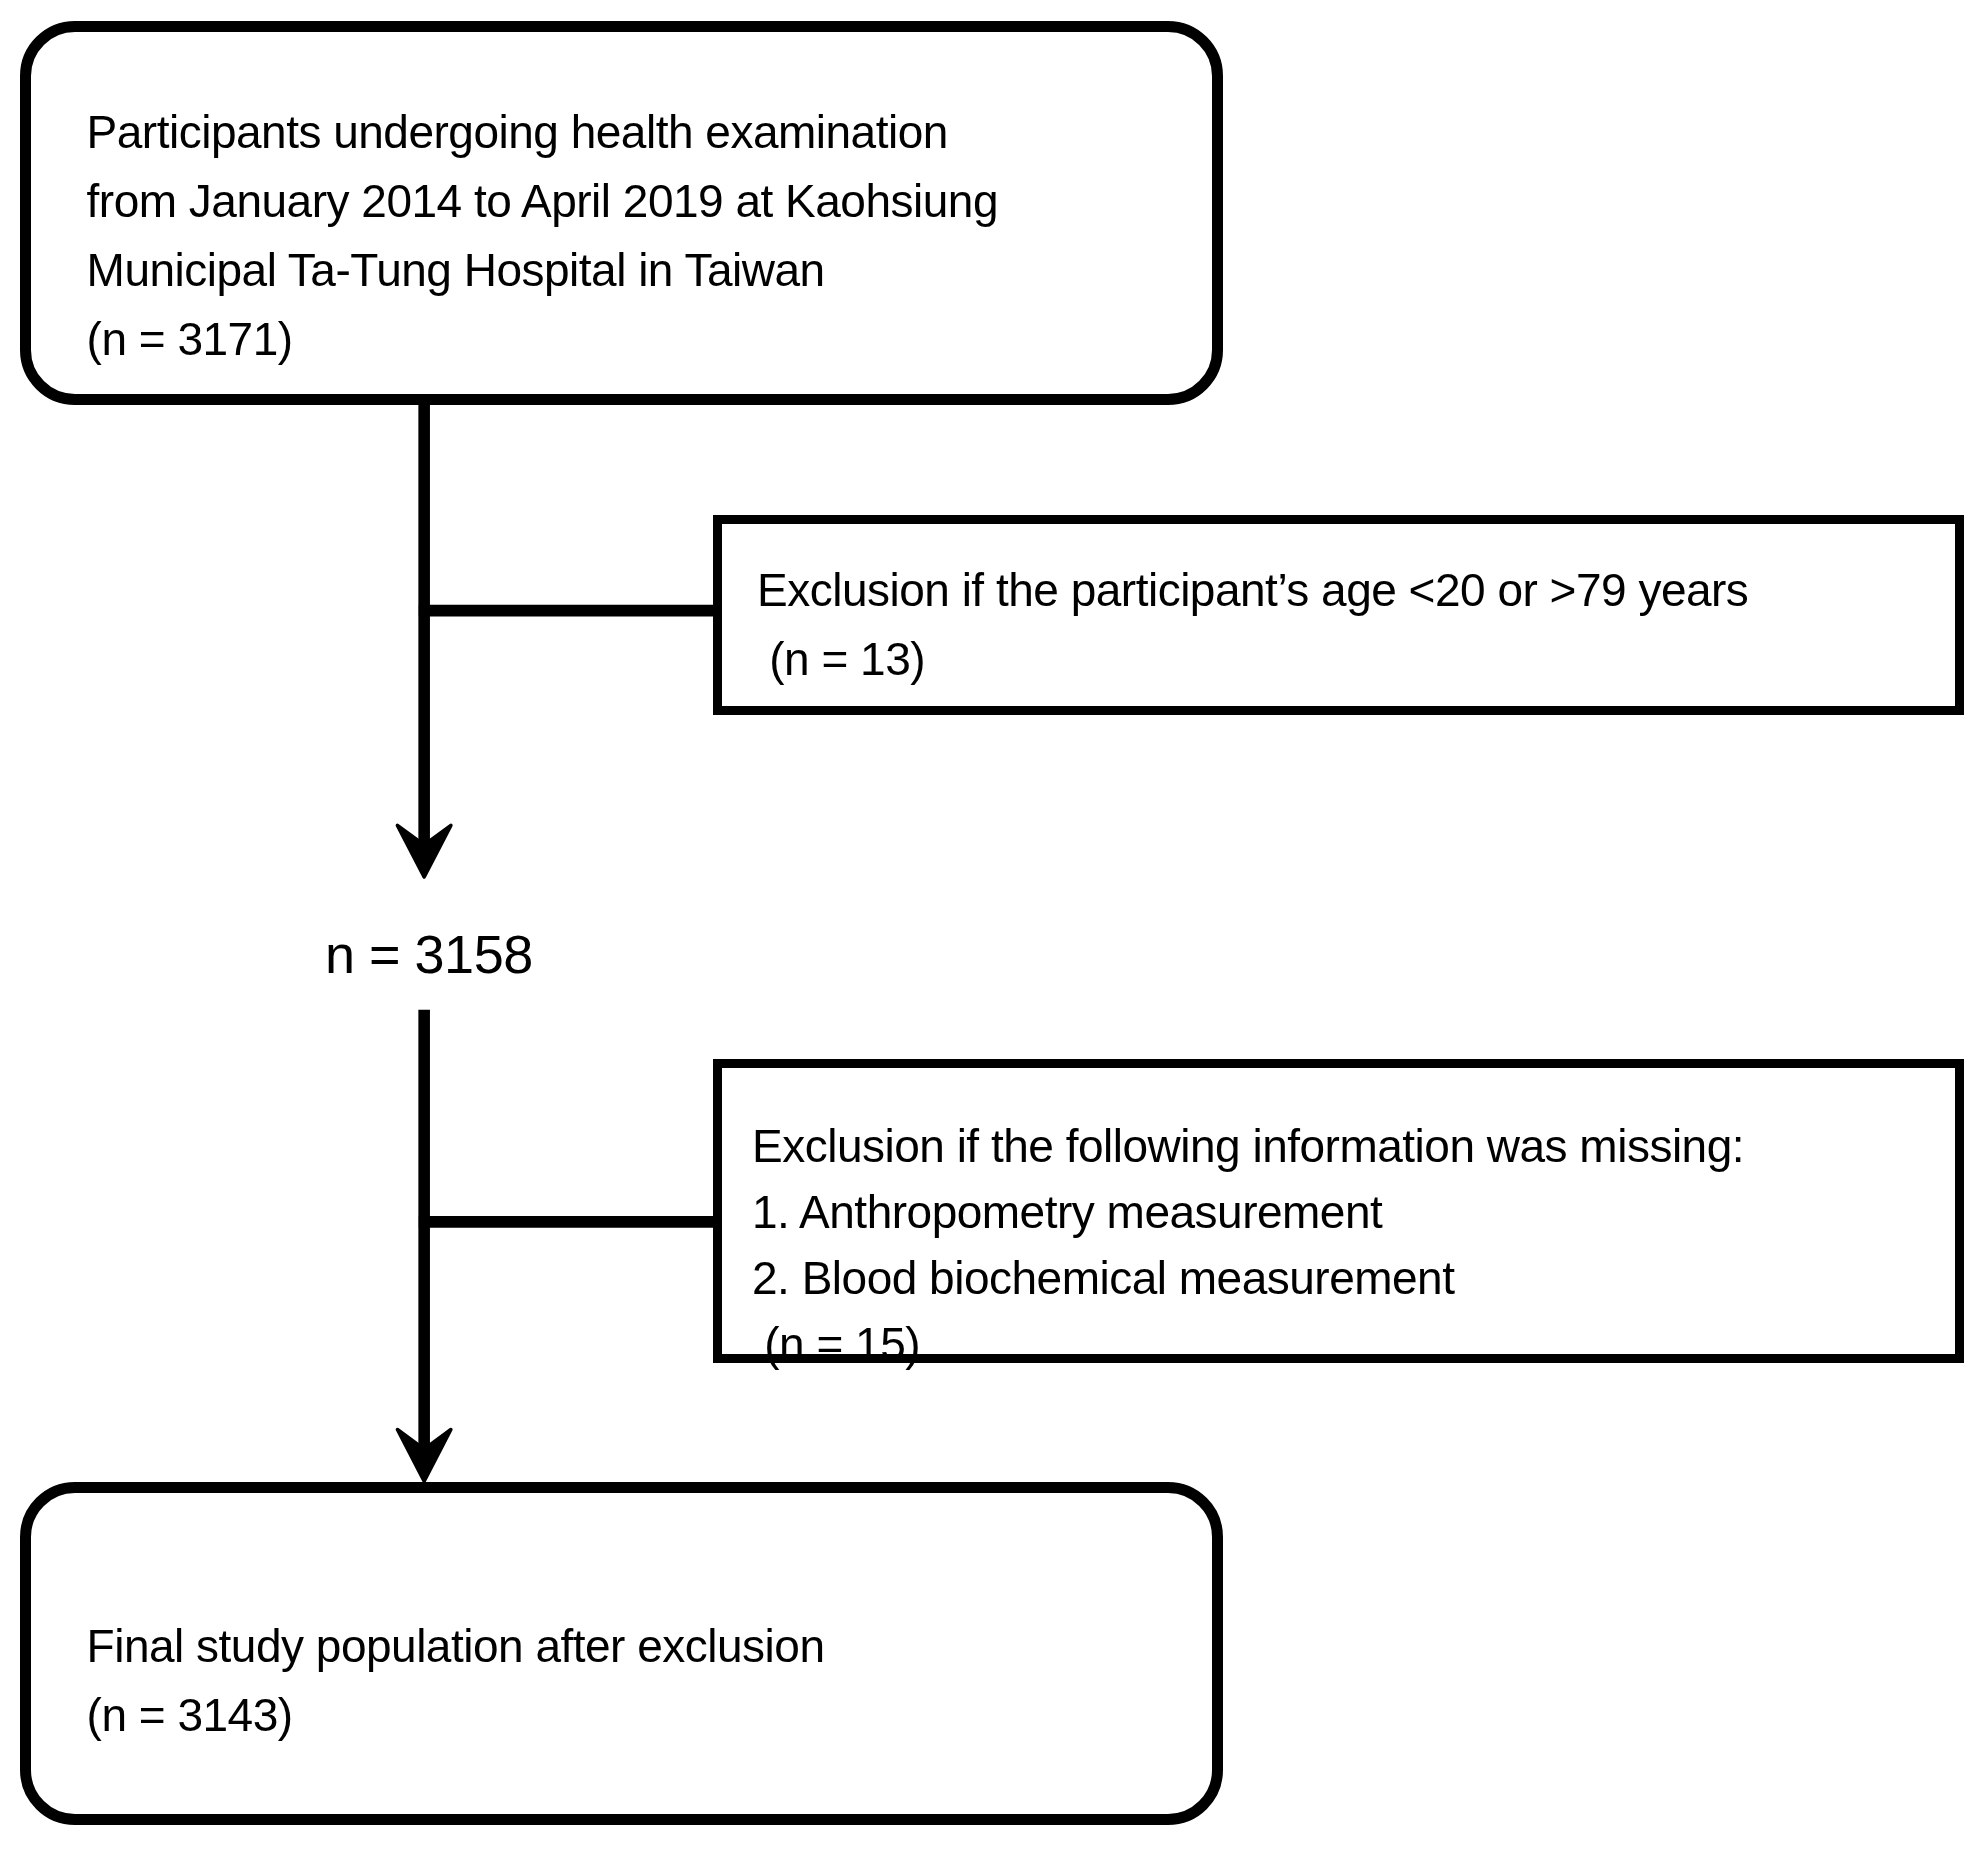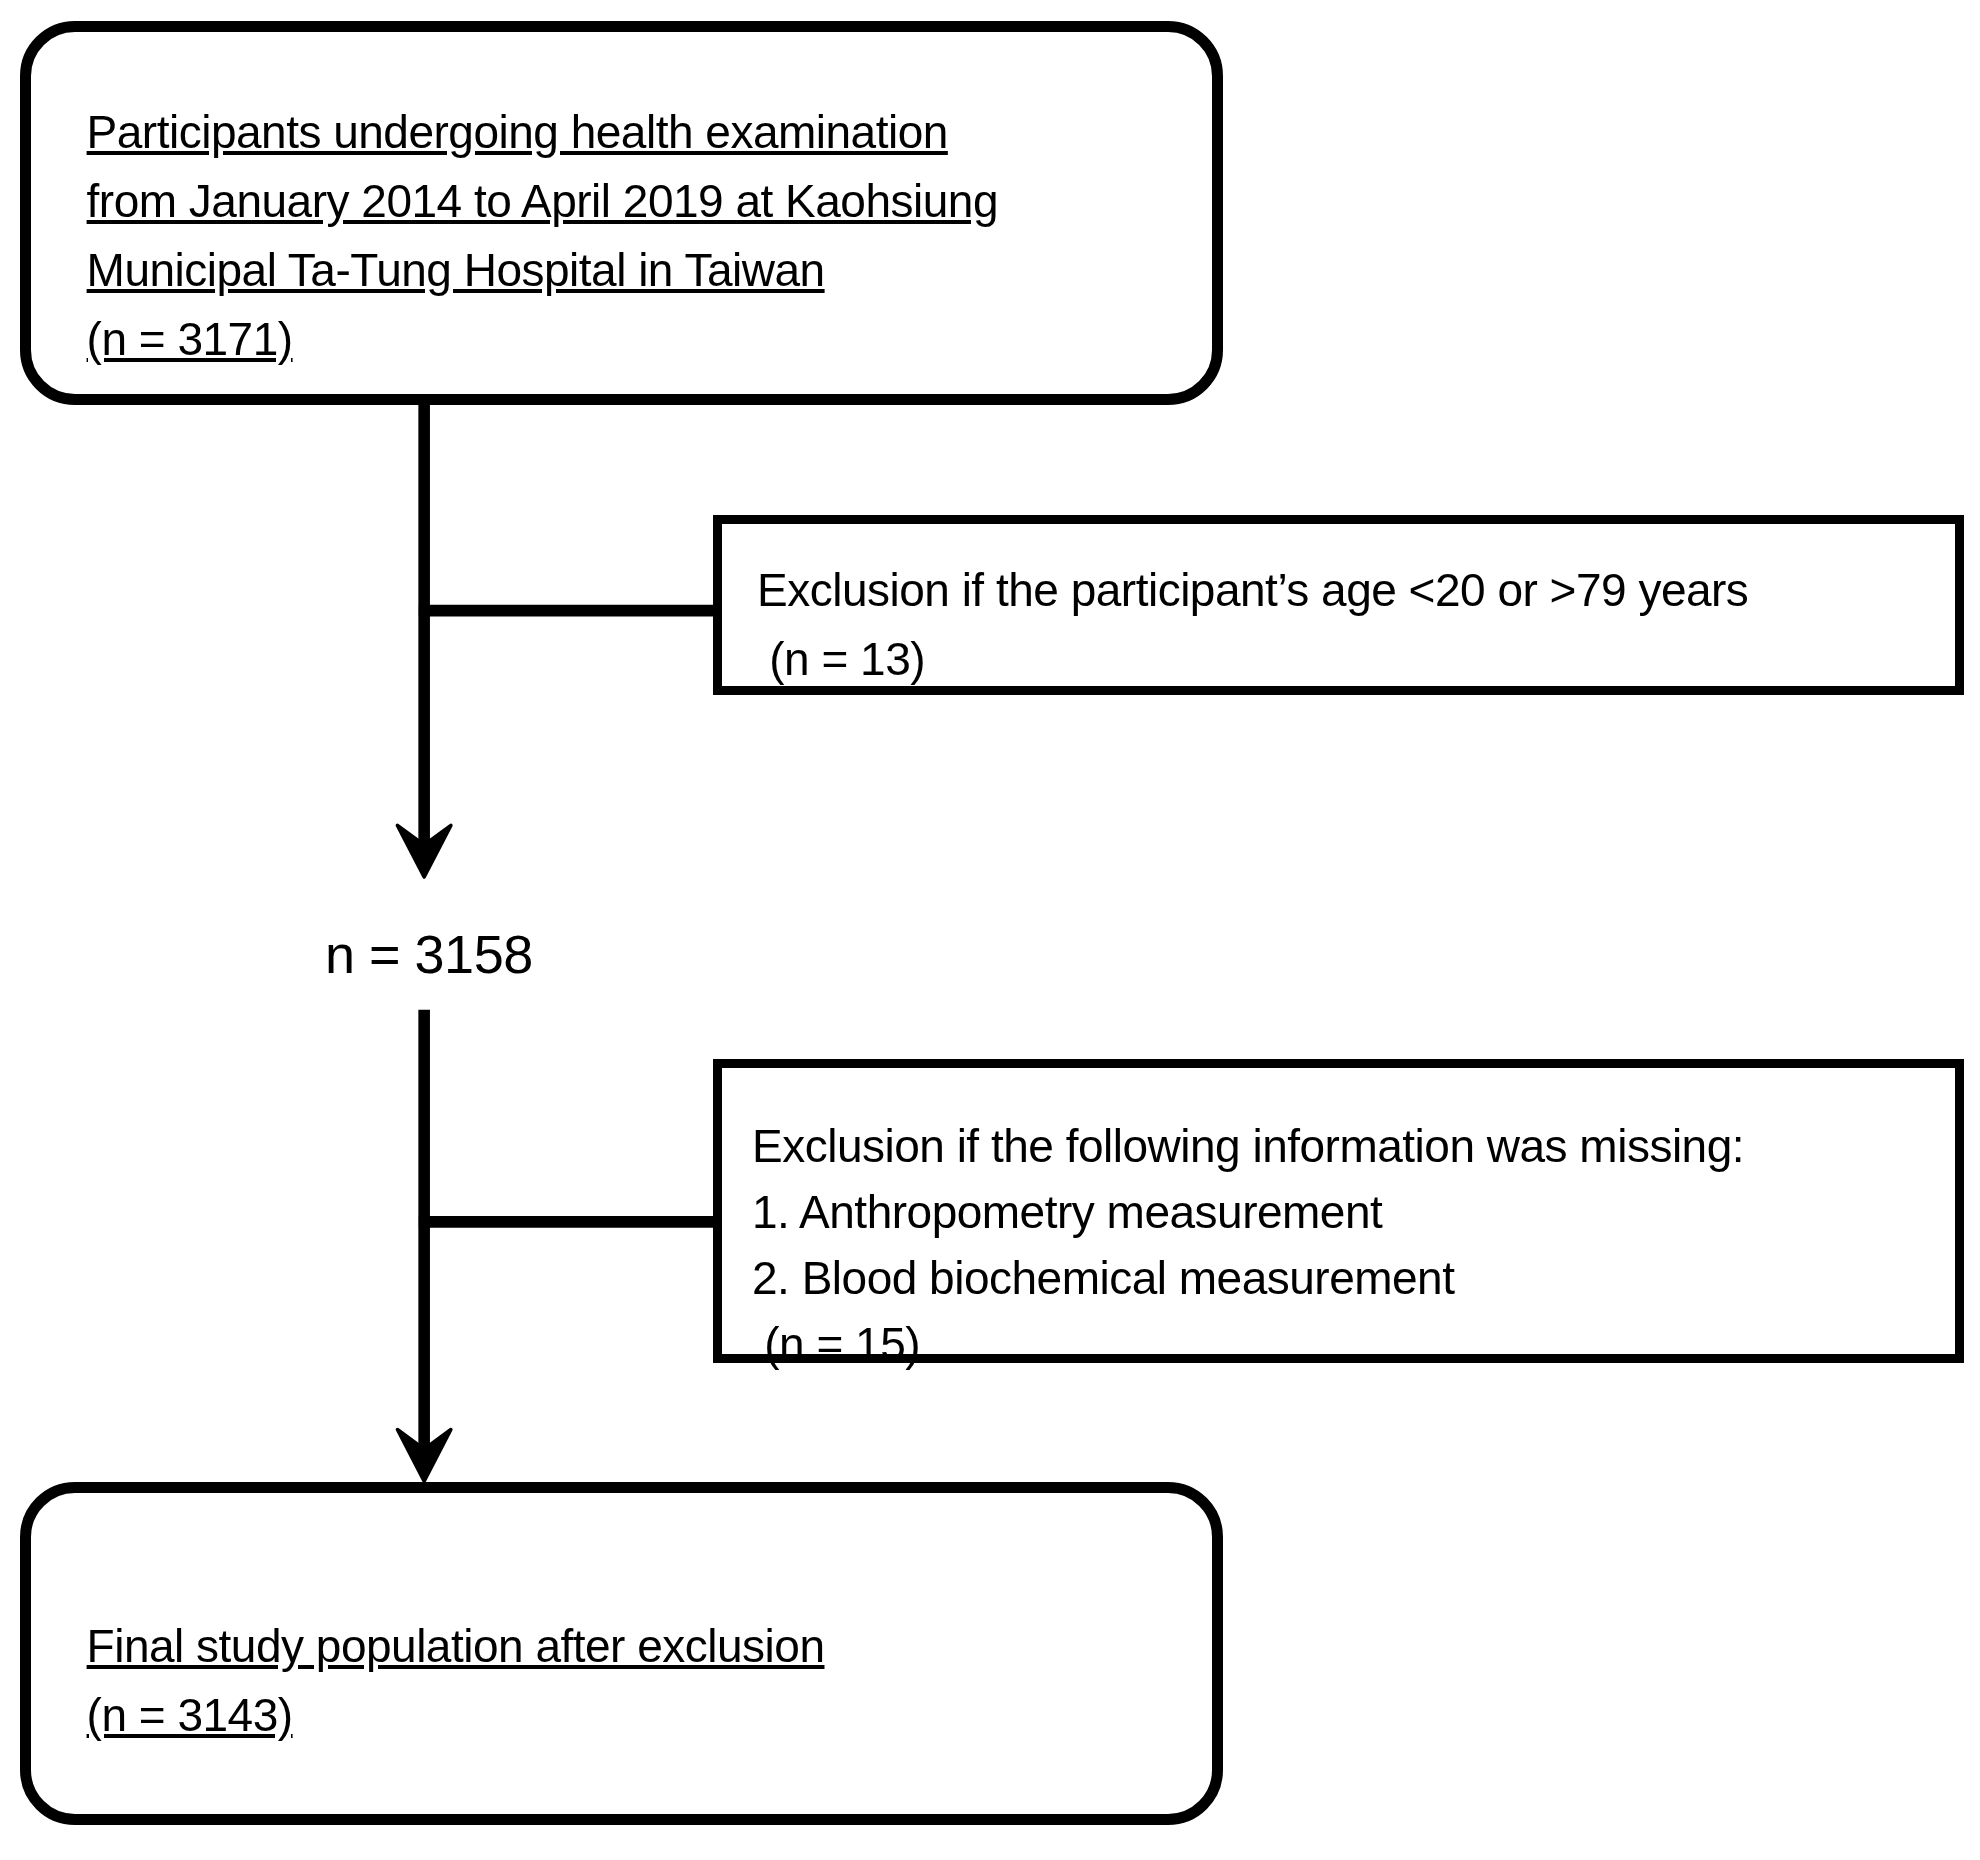--- a/index.html
+++ b/index.html
@@ -28,21 +28,20 @@
   .box {
     position: absolute;
     background: #ffffff;
     z-index: 1;
     display: flex;
     flex-direction: column;
   }
   .rounded-box {
     border: 11.6px solid var(--line, #000000);
     border-radius: 55px;
-    text-decoration: underline;
   }
   .square-box {
     border: 9.8px solid var(--line, #000000);
   }
 
   .box-line {
     white-space: pre;
     font-size: 46px;
     line-height: 69px;
     letter-spacing: -0.5px;
@@ -52,21 +51,21 @@
   
   .top-box {
     left: 19.6px; top: 20.5px;
     width: 1203px; height: 384px;
     padding: 66px 16px 0 56px;
   }
 
   
   .exclusion-box-1 {
     left: 713px; top: 515px;
-    width: 1251px; height: 180px;
+    width: 1251px; height: 200px;
     padding: 32px 1px 0 35px;
   }
 
   
   .interim-label {
     position: absolute;
     left: 325px; top: 928px;
     z-index: 1;
     font-size: 54px;
     line-height: 52px;

